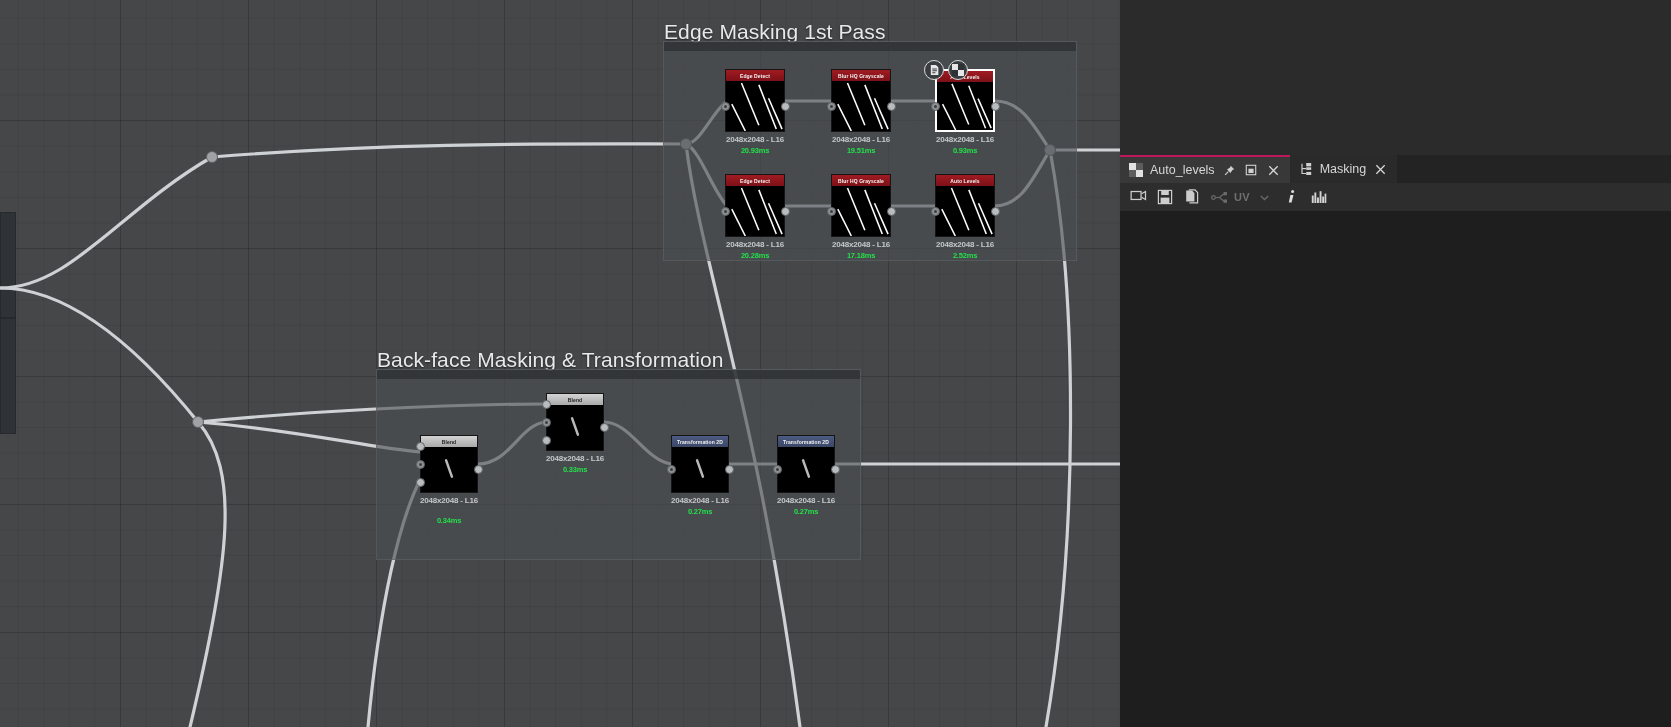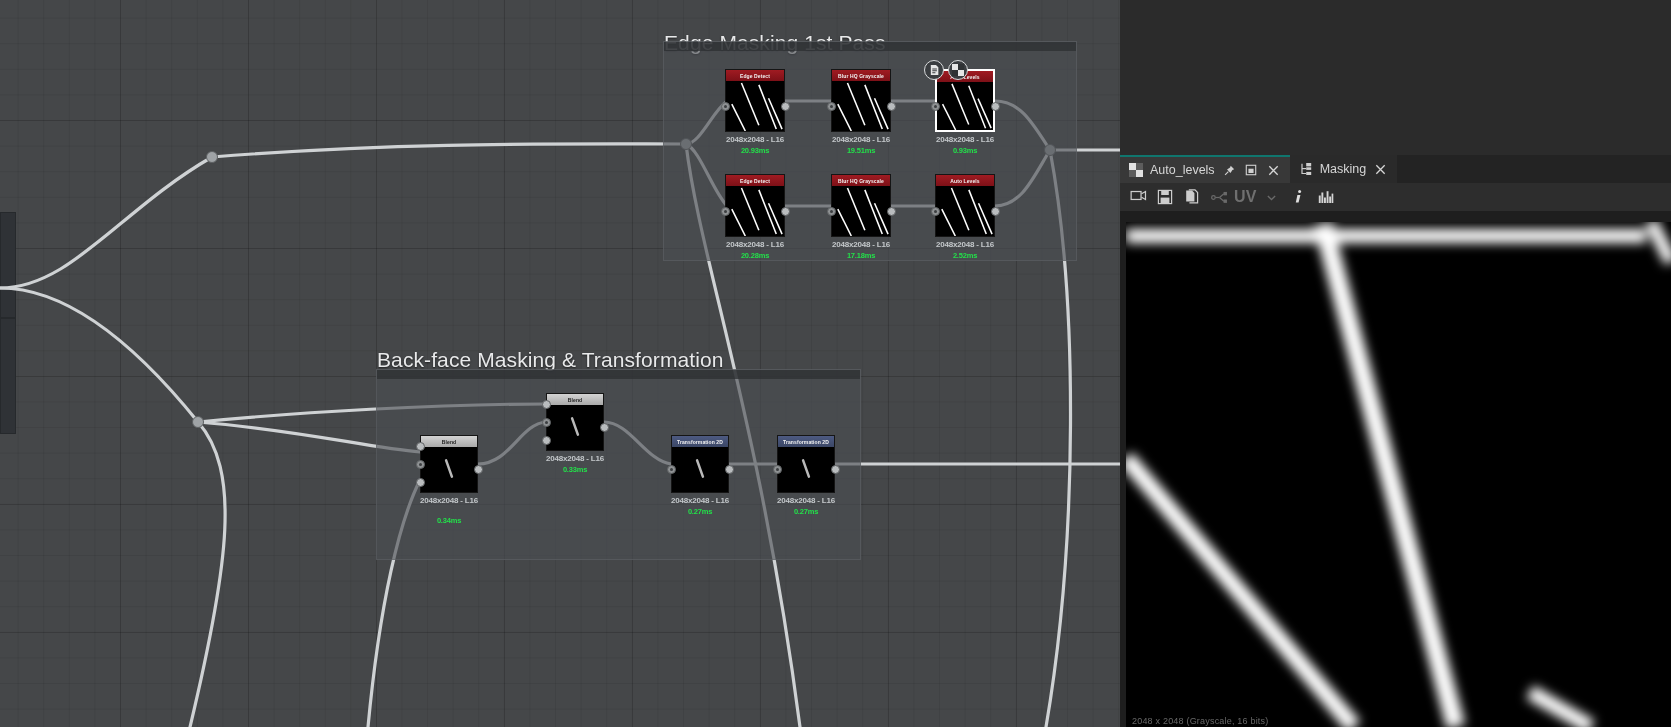--- a/index.html
+++ b/index.html
@@ -65,31 +65,31 @@
          display:flex;align-items:center;justify-content:center;}
   .badge svg{display:block;}
 
   
   #right{position:absolute;left:1120px;top:0;width:551px;height:727px;background:#1e1e1e;}
   .rp-top{position:absolute;left:0;top:0;width:100%;height:155px;background:#2b2b2b;}
   .tabbar{position:absolute;left:0;top:155px;width:100%;height:28px;background:#232323;
           display:flex;align-items:stretch;}
   .tab{display:flex;align-items:center;gap:7px;padding:0 9px;box-sizing:border-box;
        position:relative;color:#d6d6d6;font-size:12.5px;}
-  .tab.active{background:#383838;border-top:2px solid #0f766e;}
+  .tab.active{background:#383838;border-top:2px solid #be185d;}
   .tab.inactive{background:#2a2a2a;}
   .tab-ico{display:flex;align-items:center;justify-content:center;}
   .tab-btn{display:flex;align-items:center;justify-content:center;width:15px;height:15px;
            color:#cfcfcf;}
   .toolbar{position:absolute;left:0;top:183px;width:100%;height:28px;background:#2d2d2d;
            display:flex;align-items:center;gap:3px;padding-left:6px;box-sizing:border-box;}
   .tb-btn{width:24px;height:22px;display:flex;align-items:center;justify-content:center;
           color:#cdcdcd;}
   .tb-btn.dim{color:#6a6a6a;}
-  .uv-lbl{color:#6f6f6f;font-size:16px;font-weight:bold;letter-spacing:.3px;}
+  .uv-lbl{color:#6f6f6f;font-size:11px;font-weight:bold;letter-spacing:.3px;}
   #viewport{position:absolute;left:6px;top:222px;width:545px;height:505px;
             background:#000;overflow:hidden;}
   #viewport svg{display:block;width:100%;height:100%;}
   .vp-status{position:absolute;left:6px;bottom:1px;color:#b9b9b9;font-size:9px;
              letter-spacing:.2px;opacity:.55;white-space:nowrap;}
 </style>
 </head>
 <body>
 
 <div id="graph">
@@ -140,21 +140,21 @@
     </g>
     <g fill="#9fa3a6" stroke="#5e6163" stroke-width="1">
       <circle cx="212" cy="157" r="5.5"></circle>
       <circle cx="198" cy="422" r="5.5"></circle>
       <circle cx="686" cy="144" r="5.5"></circle>
       <circle cx="1050" cy="150" r="5.5"></circle>
     </g>
   </svg>
 
   <div id="frames-layer">
-      <div class="frame-title" style="left: 664px; top: 31px; font-size: 21px;">Edge Masking 1st Pass</div>
+      <div class="frame-title" style="left: 664px; top: 20px; font-size: 21px;">Edge Masking 1st Pass</div>
       <div class="frame" style="left: 663px; top: 41px; width: 412px; height: 218px;">
         <div class="frame-bar"></div>
       </div>
       <div class="frame-title" style="left: 377px; top: 348px; font-size: 21px;">Back-face Masking &amp; Transformation</div>
       <div class="frame" style="left: 376px; top: 369px; width: 483px; height: 189px;">
         <div class="frame-bar"></div>
       </div>
     </div>
   <div id="nodes-layer">
       <div class="node" style="left: 725px; top: 69px; width: 60px; height: 63px;">
@@ -462,31 +462,13 @@
         <rect x="0.8" y="5.5" width="1.9" height="7.5"></rect>
         <rect x="3.4" y="2.5" width="1.9" height="10.5"></rect>
         <rect x="6" y="7.5" width="1.9" height="5.5"></rect>
         <rect x="8.6" y="1.2" width="1.9" height="11.8"></rect>
         <rect x="11.2" y="6.5" width="1.9" height="6.5"></rect>
         <rect x="13.6" y="3.6" width="1.7" height="9.4"></rect>
       </svg>
     </span>
   </div>
 
-  <div id="viewport">
-    <svg viewBox="0 0 545 505" preserveAspectRatio="none">
-      <defs>
-        <filter id="bl" x="-25%" y="-25%" width="150%" height="150%">
-          <feGaussianBlur stdDeviation="5.5"></feGaussianBlur>
-        </filter>
-      </defs>
-      <rect x="0" y="0" width="545" height="505" fill="#000"></rect>
-      <g stroke="#ffffff" fill="none" filter="url(#bl)">
-        <path d="M0,14 L520,14" stroke-width="14"></path>
-        <path d="M197,2 L330,505" stroke-width="19"></path>
-        <path d="M0,236 L228,505" stroke-width="17"></path>
-        <path d="M404,470 L465,505" stroke-width="15"></path>
-        <path d="M525,0 L545,40" stroke-width="13"></path>
-      </g>
-    </svg>
-    <div class="vp-status">2048 x 2048 (Grayscale, 16 bits)</div>
-  </div>
 </div>
 
 </body></html>

